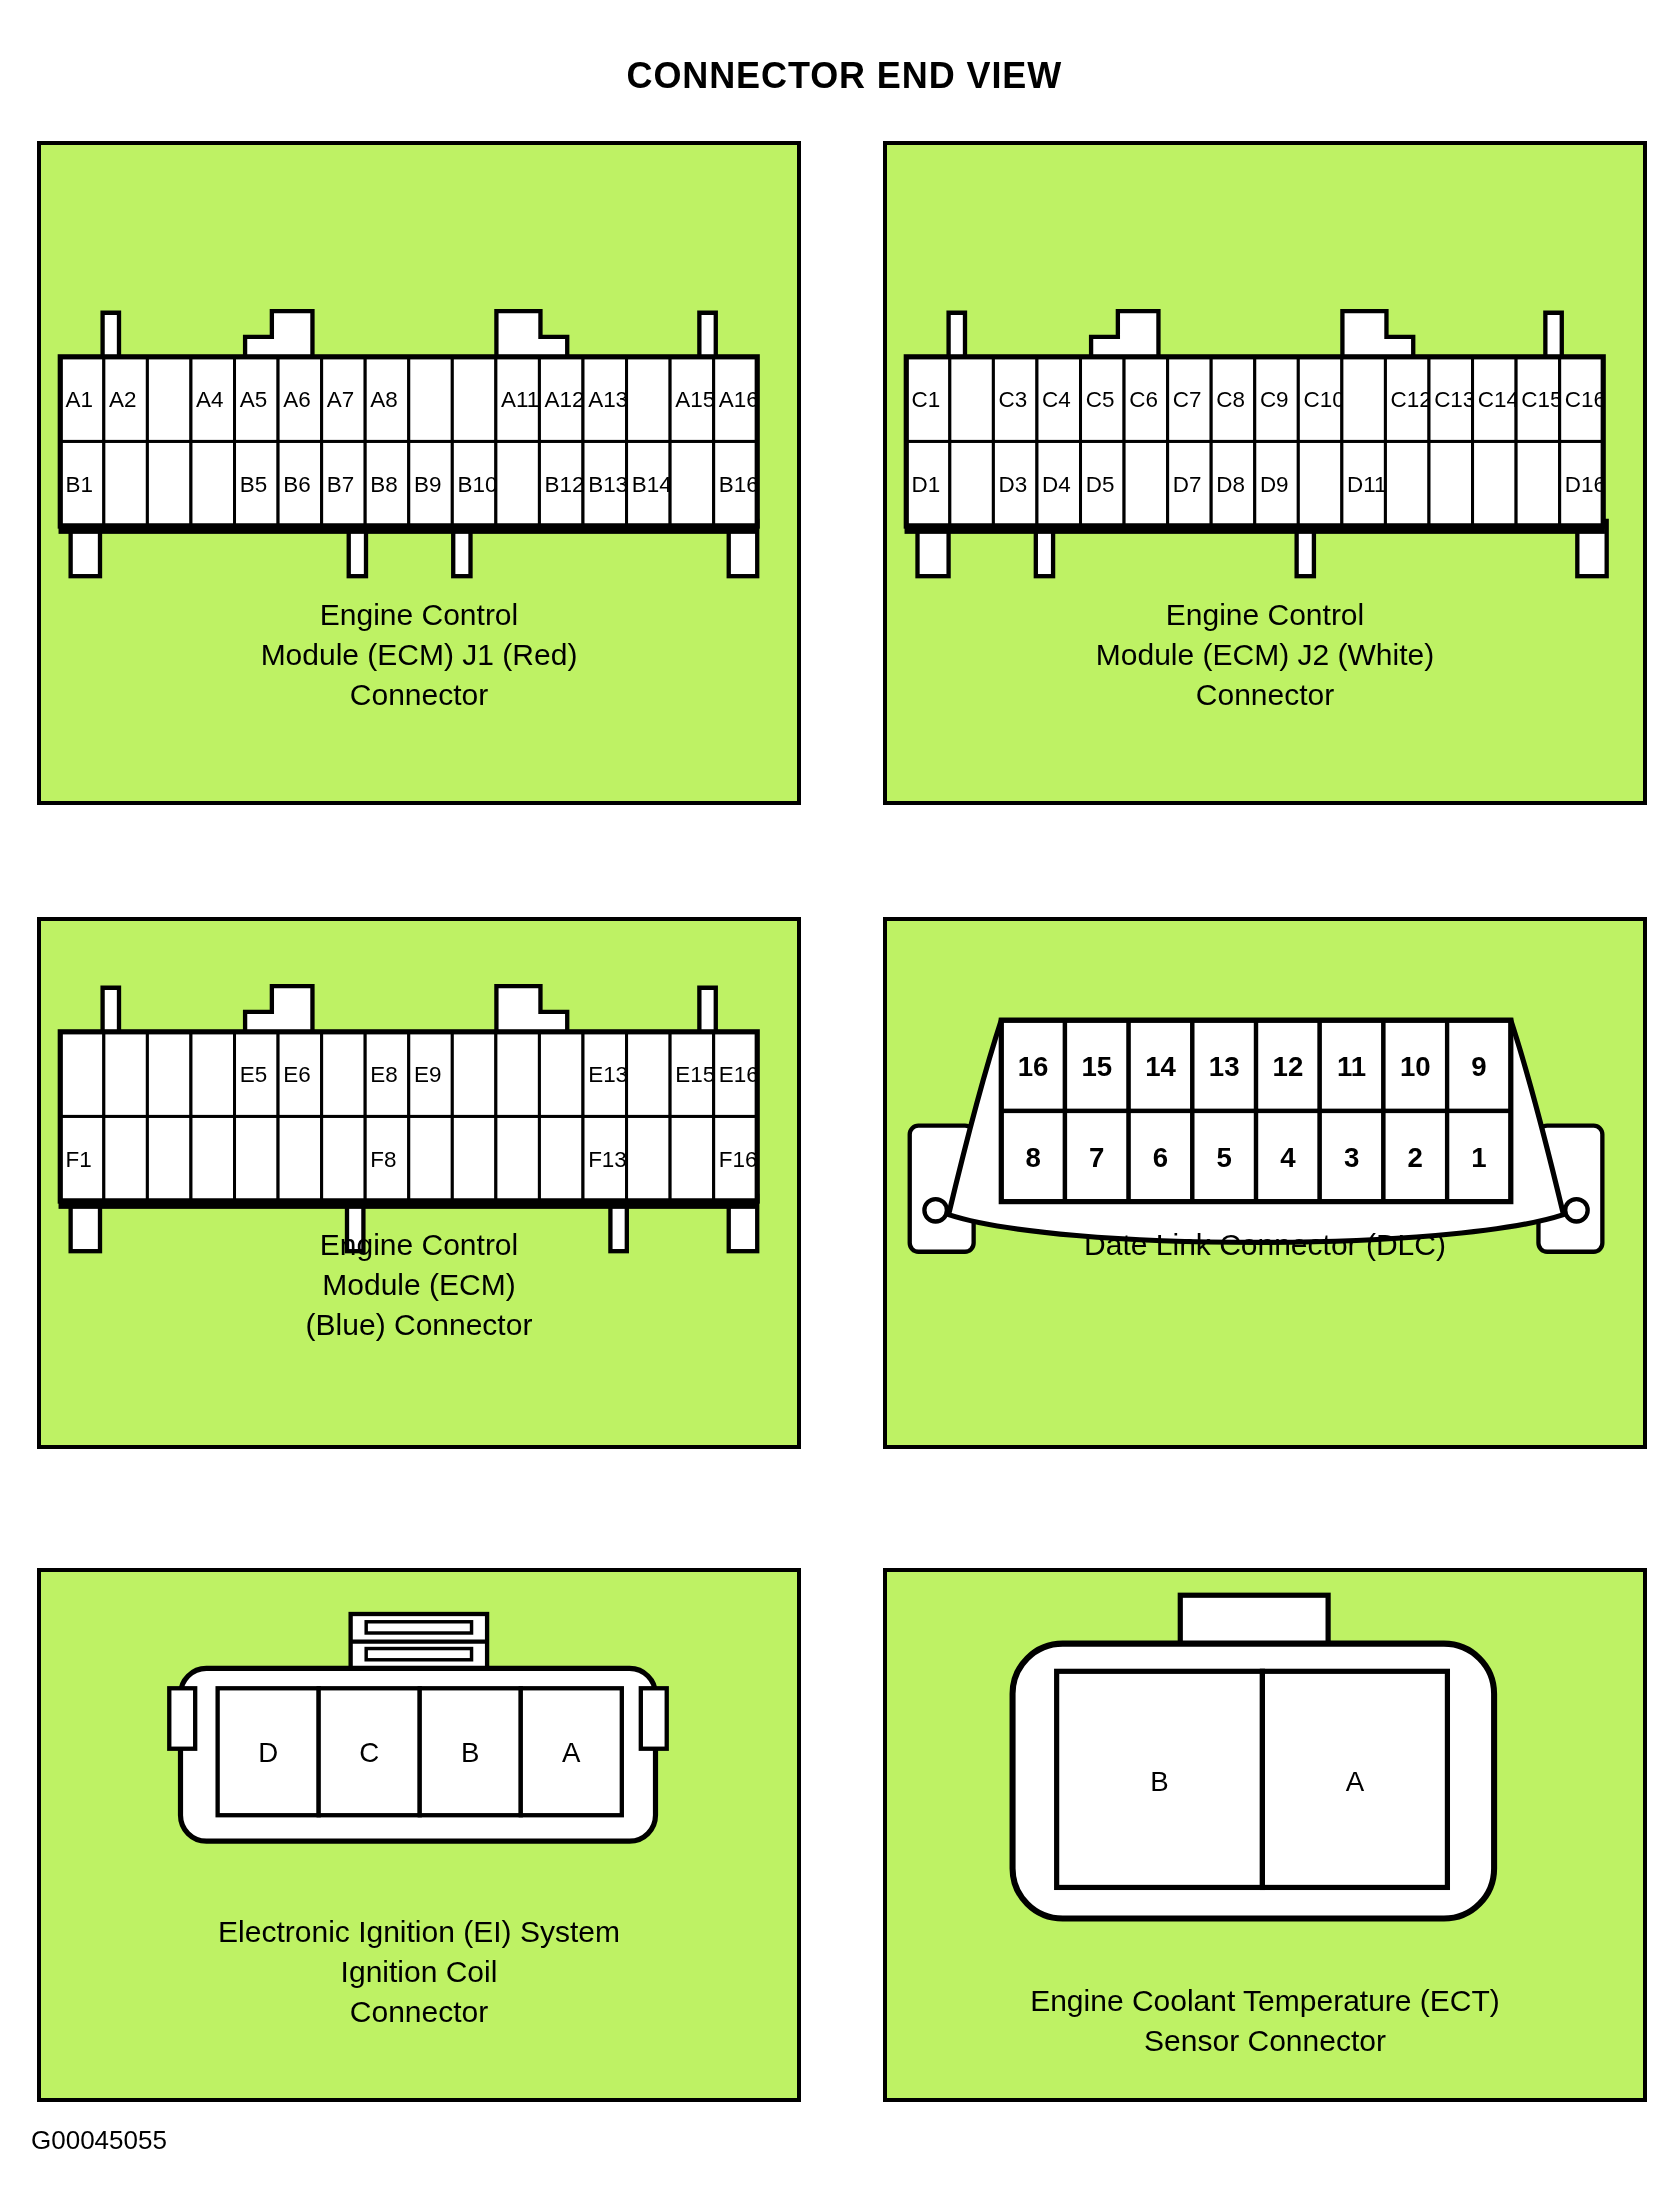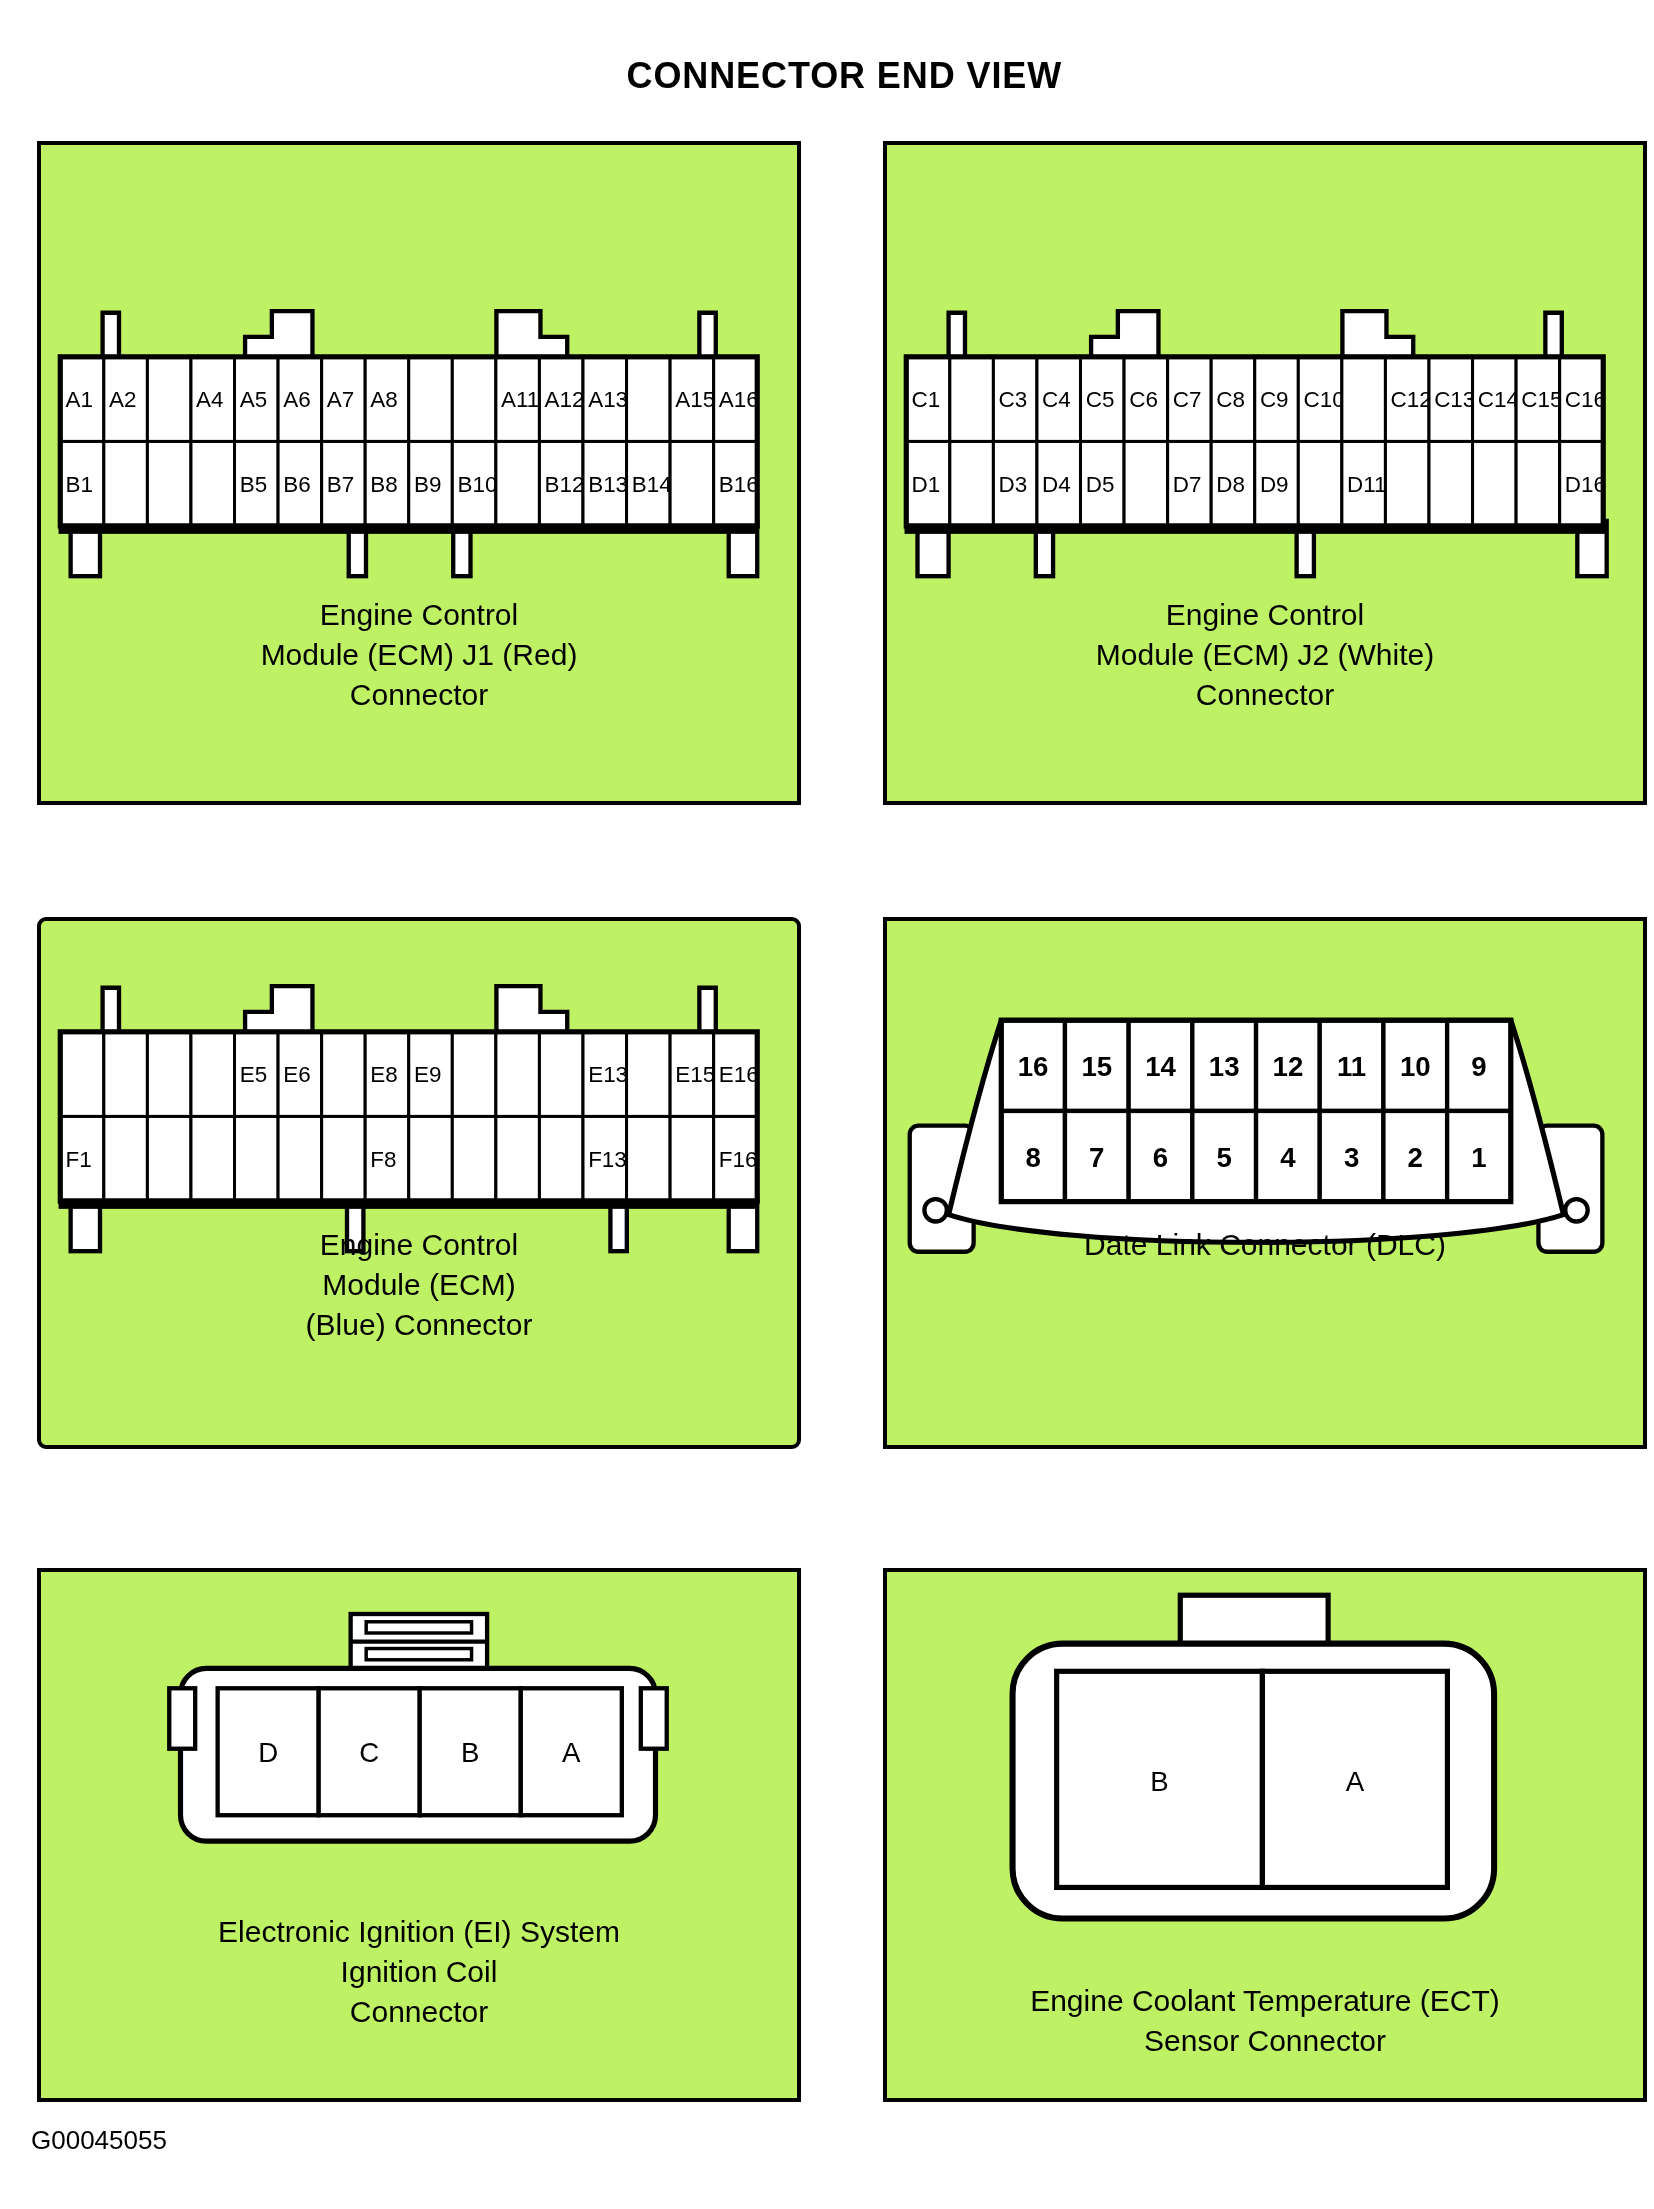--- a/index.html
+++ b/index.html
@@ -3,21 +3,21 @@
 <meta charset="utf-8">
 <style>
   html,body{margin:0;padding:0;background:#fff;}
   .canvas{position:relative;width:1654px;height:2209px;background:#fff;
           font-family:"Liberation Sans",sans-serif;color:#000;overflow:hidden;}
   .page-title{position:absolute;left:0;right:0;top:55px;text-align:center;
           font-size:36px;font-weight:bold;letter-spacing:0.9px;transform:translateX(17.3px);}
   .panel{position:absolute;border:4.3px solid #000;background:#bef264;box-sizing:border-box;}
   .p1{left:37px;top:141px;width:764px;height:664px;}
   .p2{left:883px;top:141px;width:764px;height:664px;}
-  .p3{left:37px;top:917px;width:764px;height:532px;border-radius:9px;}
+  .p3{left:37px;top:917px;width:764px;height:532px;}
   .p4{left:883px;top:917px;width:764px;height:532px;}
   .p5{left:37px;top:1568px;width:764px;height:534px;}
   .p6{left:883px;top:1568px;width:764px;height:534px;}
   .fig{position:absolute;}
   .p1 .fig,.p2 .fig{left:10.4px;top:160px;width:744px;height:285px;}
   .p3 .fig{left:10.4px;top:59px;width:744px;height:285px;}
   .p4 .fig{left:10.4px;top:82px;width:744px;height:285px;}
   .p5 .fig{left:109px;top:23px;width:536px;height:285px;}
   .p6 .fig{left:110px;top:11.2px;width:536px;height:372px;}
   .caption{position:absolute;left:0;right:0;text-align:center;font-size:30px;line-height:40px;}

